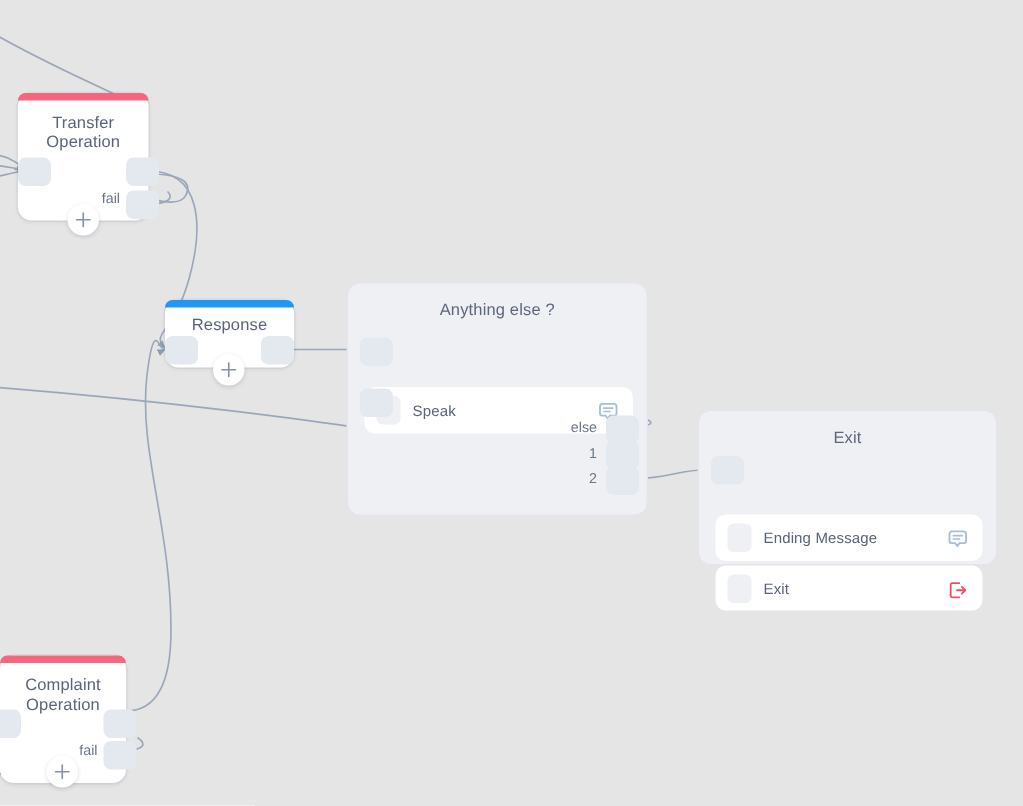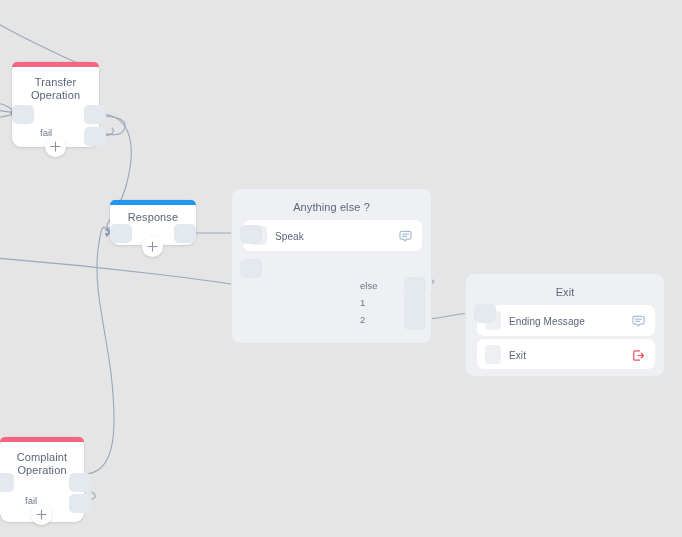--- a/index.html
+++ b/index.html
@@ -62,21 +62,21 @@
     background: #e4e8ef;
     border-radius: 5px;
   }
   .port.left  { border-radius: 5px; }
   .port.right { border-radius: 5px; }
 
   .port-label {
     position: absolute;
     font-size: 9.5px;
     color: #6b7688;
-    text-align: left;
+    text-align: right;
     line-height: 12px;
   }
 
   
   .plus-btn {
     position: absolute;
     width: 21px;
     height: 21px;
     border-radius: 50%;
     background: #ffffff;
@@ -107,20 +107,21 @@
     text-align: center;
     font-size: 11px;
     color: #5d677c;
     letter-spacing: 0.1px;
   }
   .block {
     position: absolute;
     background: #ffffff;
     border-radius: 7px;
     box-sizing: border-box;
+    margin-top: 38px;
   }
   .block-label {
     position: absolute;
     left: 32px;
     top: 11px;
     font-size: 10px;
     color: #5a6478;
     letter-spacing: 0.1px;
   }
   .block-icon {

